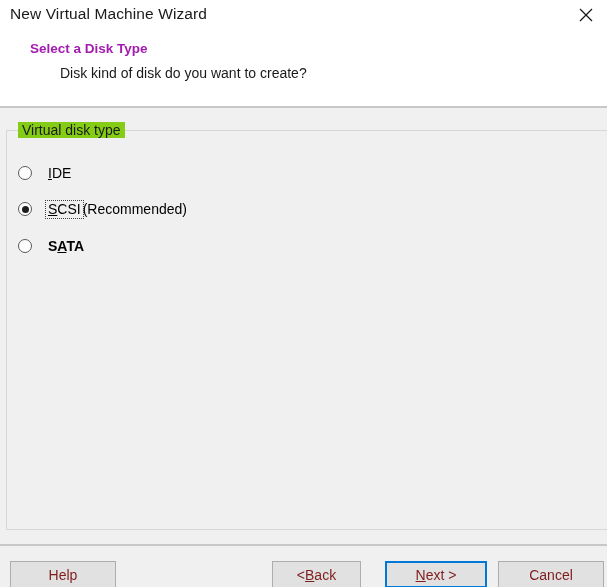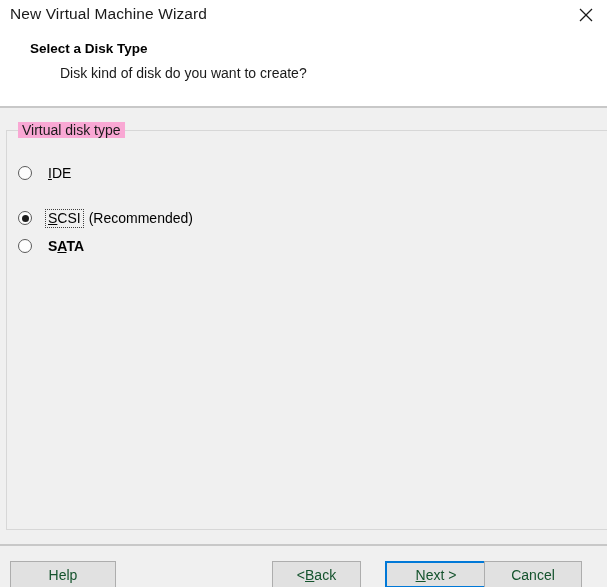--- a/index.html
+++ b/index.html
@@ -63,21 +63,21 @@
     cursor: pointer;
   }
   .close-button svg { display: block; }
 
   .page-heading {
     position: absolute;
     left: 30px;
     top: 41px;
     font-size: 13.5px;
     font-weight: bold;
-    color: #000000;
+    color: #a21caf;
     white-space: nowrap;
   }
   .page-subheading {
     position: absolute;
     left: 60px;
     top: 65px;
     font-size: 14px;
     color: #1a1a1a;
     white-space: nowrap;
   }
@@ -90,39 +90,39 @@
     width: 612px;   
     height: 400px;
     border: 1px solid #d7d7d7;
     border-right: none;
     box-sizing: border-box;
   }
   .groupbox-label {
     position: absolute;
     left: 18px;
     top: 122px;
-    background: #f9a8d4;
+    background: #84cc16;
     padding: 0 4px;
     font-size: 14px;
     color: #1a1a1a;
     white-space: nowrap;
   }
 
   
   .radio-row {
     position: absolute;
     left: 18px;
     display: flex;
     align-items: center;
     height: 20px;
     cursor: pointer;
     white-space: nowrap;
   }
   .radio-row.r0 { top: 163px; }
-  .radio-row.r1 { top: 208px; }
+  .radio-row.r1 { top: 199px; }
   .radio-row.r2 { top: 236px; font-weight: bold; }
 
   .radio-mark {
     position: relative;
     width: 14px;
     height: 14px;
     border-radius: 50%;
     border: 1px solid #5a5a5a;
     background: #fdfdfd;
     box-sizing: border-box;
@@ -150,21 +150,20 @@
   }
   .radio-label.focused {
     outline: 1px dotted #404040;
     outline-offset: 0px;
   }
   .radio-label u {
     text-decoration: underline;
     text-underline-offset: 1px;
   }
   .radio-suffix {
-    margin-left: 6px;
     font-size: 14px;
     color: #000000;
   }
 
   
   .footer-rule {
     position: absolute;
     left: 0;
     top: 544px;
     width: 607px;
@@ -182,41 +181,41 @@
 
   .btn {
     position: absolute;
     top: 561px;
     height: 27px;
     background: #e1e1e1;
     border: 1px solid #adadad;
     box-sizing: border-box;
     font-family: "Liberation Sans", sans-serif;
     font-size: 14px;
-    color: #14532d;
+    color: #7f1d1d;
     display: flex;
     align-items: center;
     justify-content: center;
     cursor: pointer;
     padding: 0;
     white-space: nowrap;
   }
   .btn u {
     text-decoration: underline;
     text-underline-offset: 1px;
   }
   .btn.default {
     border: 2px solid #0078d7;
     background: #e1e1e1;
   }
 
   #btn-help   { left: 10px;  width: 106px; }
   #btn-back   { left: 272px; width: 89px; }
   #btn-next   { left: 385px; width: 102px; }
-  #btn-cancel { left: 484px; width: 98px; }
+  #btn-cancel { left: 498px; width: 106px; }
 </style>
 </head>
 <body>
 
 <div id="wizard">
 
   <div class="header">
     <div class="window-title">New Virtual Machine Wizard</div>
 
     <div class="close-button">

